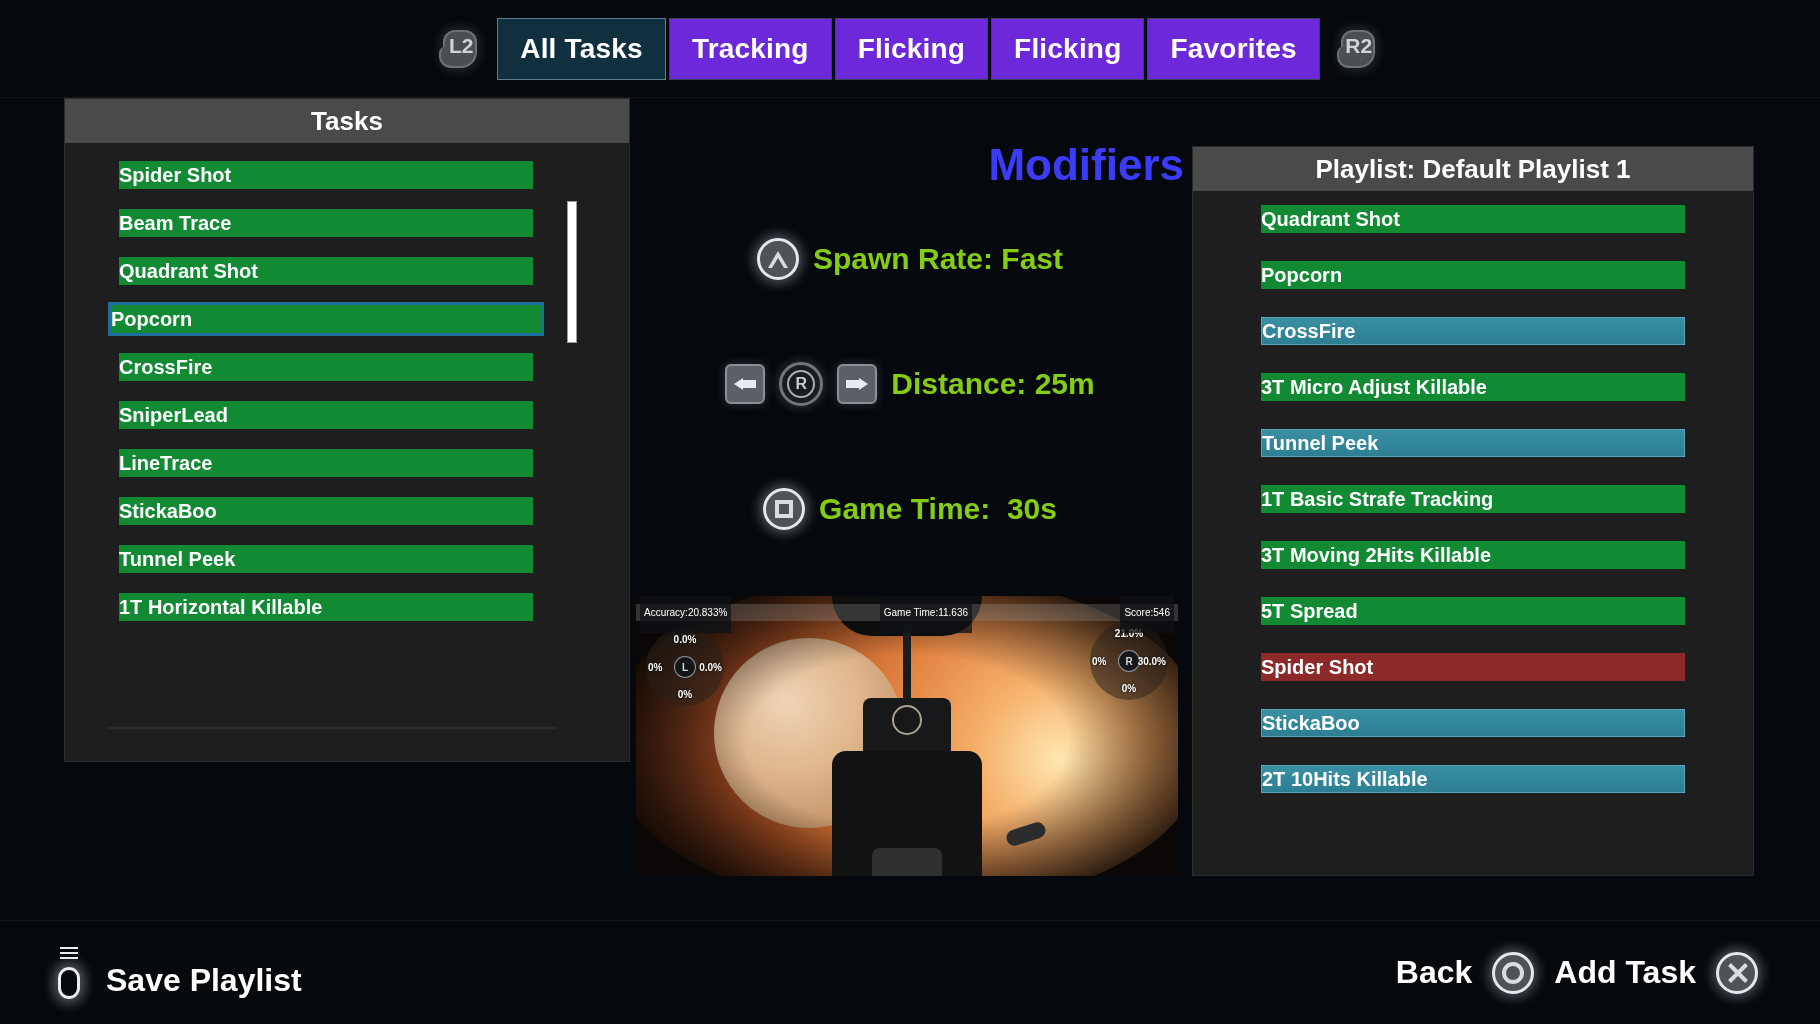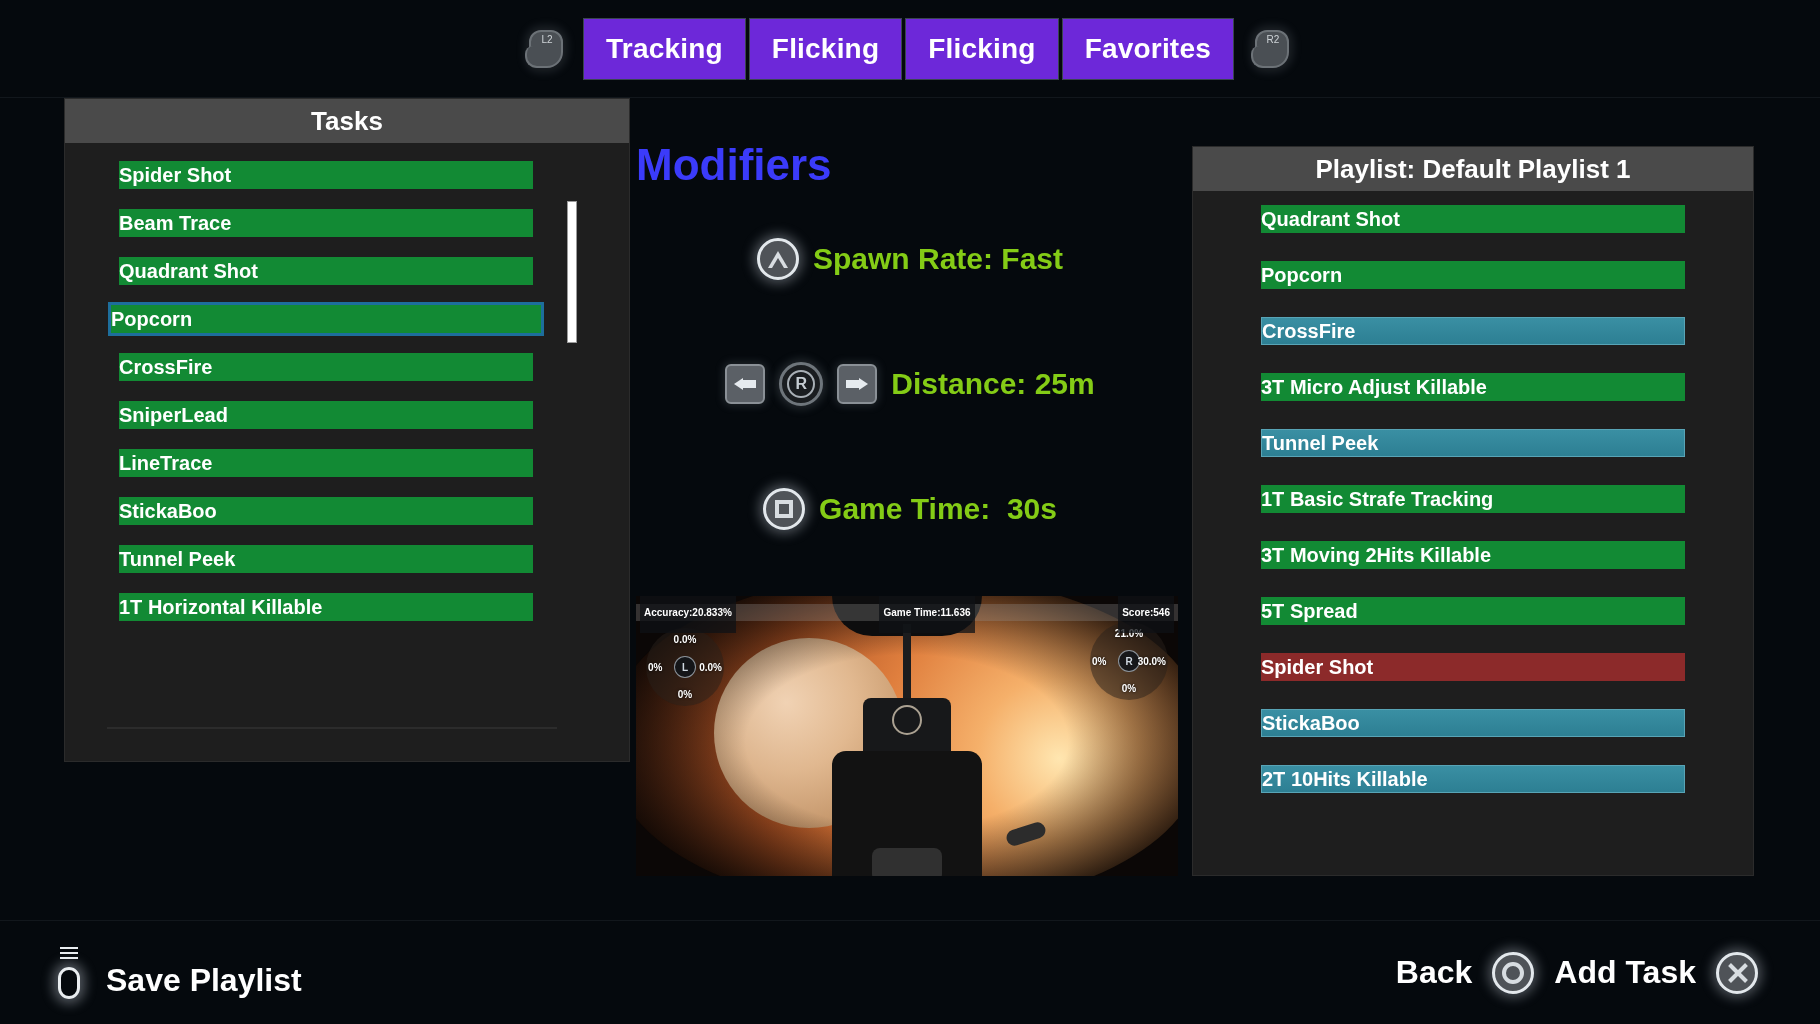--- a/index.html
+++ b/index.html
@@ -62,21 +62,21 @@
     content: "";
     position: absolute; left: -6px; top: 14px;
     width: 12px; height: 20px;
     background: #4a4f54;
     border-left: 2px solid #6c7277;
     border-bottom: 2px solid #6c7277;
     border-radius: 8px 0 0 12px;
   }
   .shoulder .lbl {
     position: relative; z-index: 3;
-    color: #cfd4d8; font-size: 10px; font-weight: normal;
+    color: #cfd4d8; font-size: 21px; font-weight: bold;
     margin-top: 8px;
   }
 
   
   .stage { position: absolute; left: 0; top: 98px; width: 1820px; height: 822px; }
 
   
   .left-col { position: absolute; left: 64px; top: 0; width: 566px; }
   .diff-head {
     height: 70px;
@@ -153,21 +153,21 @@
     position: absolute; left: 0; top: 14px;
     width: 10px; height: 142px;
     background: #ffffff;
     border: 1px solid #9a9a9a;
   }
 
   
   .center-col { position: absolute; left: 636px; top: 0; width: 548px; }
   .mod-title {
     margin-top: 42px;
-    text-align: left;
+    text-align: right;
     color: #3b3bfa;
     font-size: 44px; font-weight: bold;
   }
   .mod-row {
     display: flex; align-items: center; justify-content: center;
     gap: 14px;
   }
   .mod-row.r1 { margin-top: 48px; }
   .mod-row.r2 { margin-top: 82px; }
   .mod-row.r3 { margin-top: 82px; }
@@ -361,21 +361,21 @@
     position: absolute; left: 0; top: 8px;
     width: 100%; height: 17px;
     display: flex; align-items: center;
   }
   .hud-strip {
     position: absolute; left: 0; top: 0; width: 100%; height: 17px;
     background: rgba(150,150,150,0.30);
   }
   .hud-acc, .hud-time, .hud-score {
     position: relative; z-index: 3;
-    color: #ffffff; font-size: 10px; font-weight: bold;
+    color: #ffffff; font-size: 10px; font-weight: normal;
     background: rgba(15,18,22,0.75);
     padding: 15px 4px;
     white-space: nowrap;
   }
   .hud-acc { margin-left: 4px; }
   .hud-time { margin-left: auto; margin-right: auto; }
   .hud-score { margin-right: 4px; }
 
   .hud-dial {
     position: absolute;
@@ -441,20 +441,23 @@
 
 <div id="app">
 
   <div class="topbar">
     <div class="shoulder">
       <div class="pad"></div>
       <div class="lbl">L2</div>
     </div>
 
     <div class="tabrow">
+      <div class="tab active">
+        <span>All Tasks</span>
+      </div>
       <div class="tab">
         <span>Tracking</span>
       </div>
       <div class="tab">
         <span>Flicking</span>
       </div>
       <div class="tab">
         <span>Flicking</span>
       </div>
       <div class="tab">

